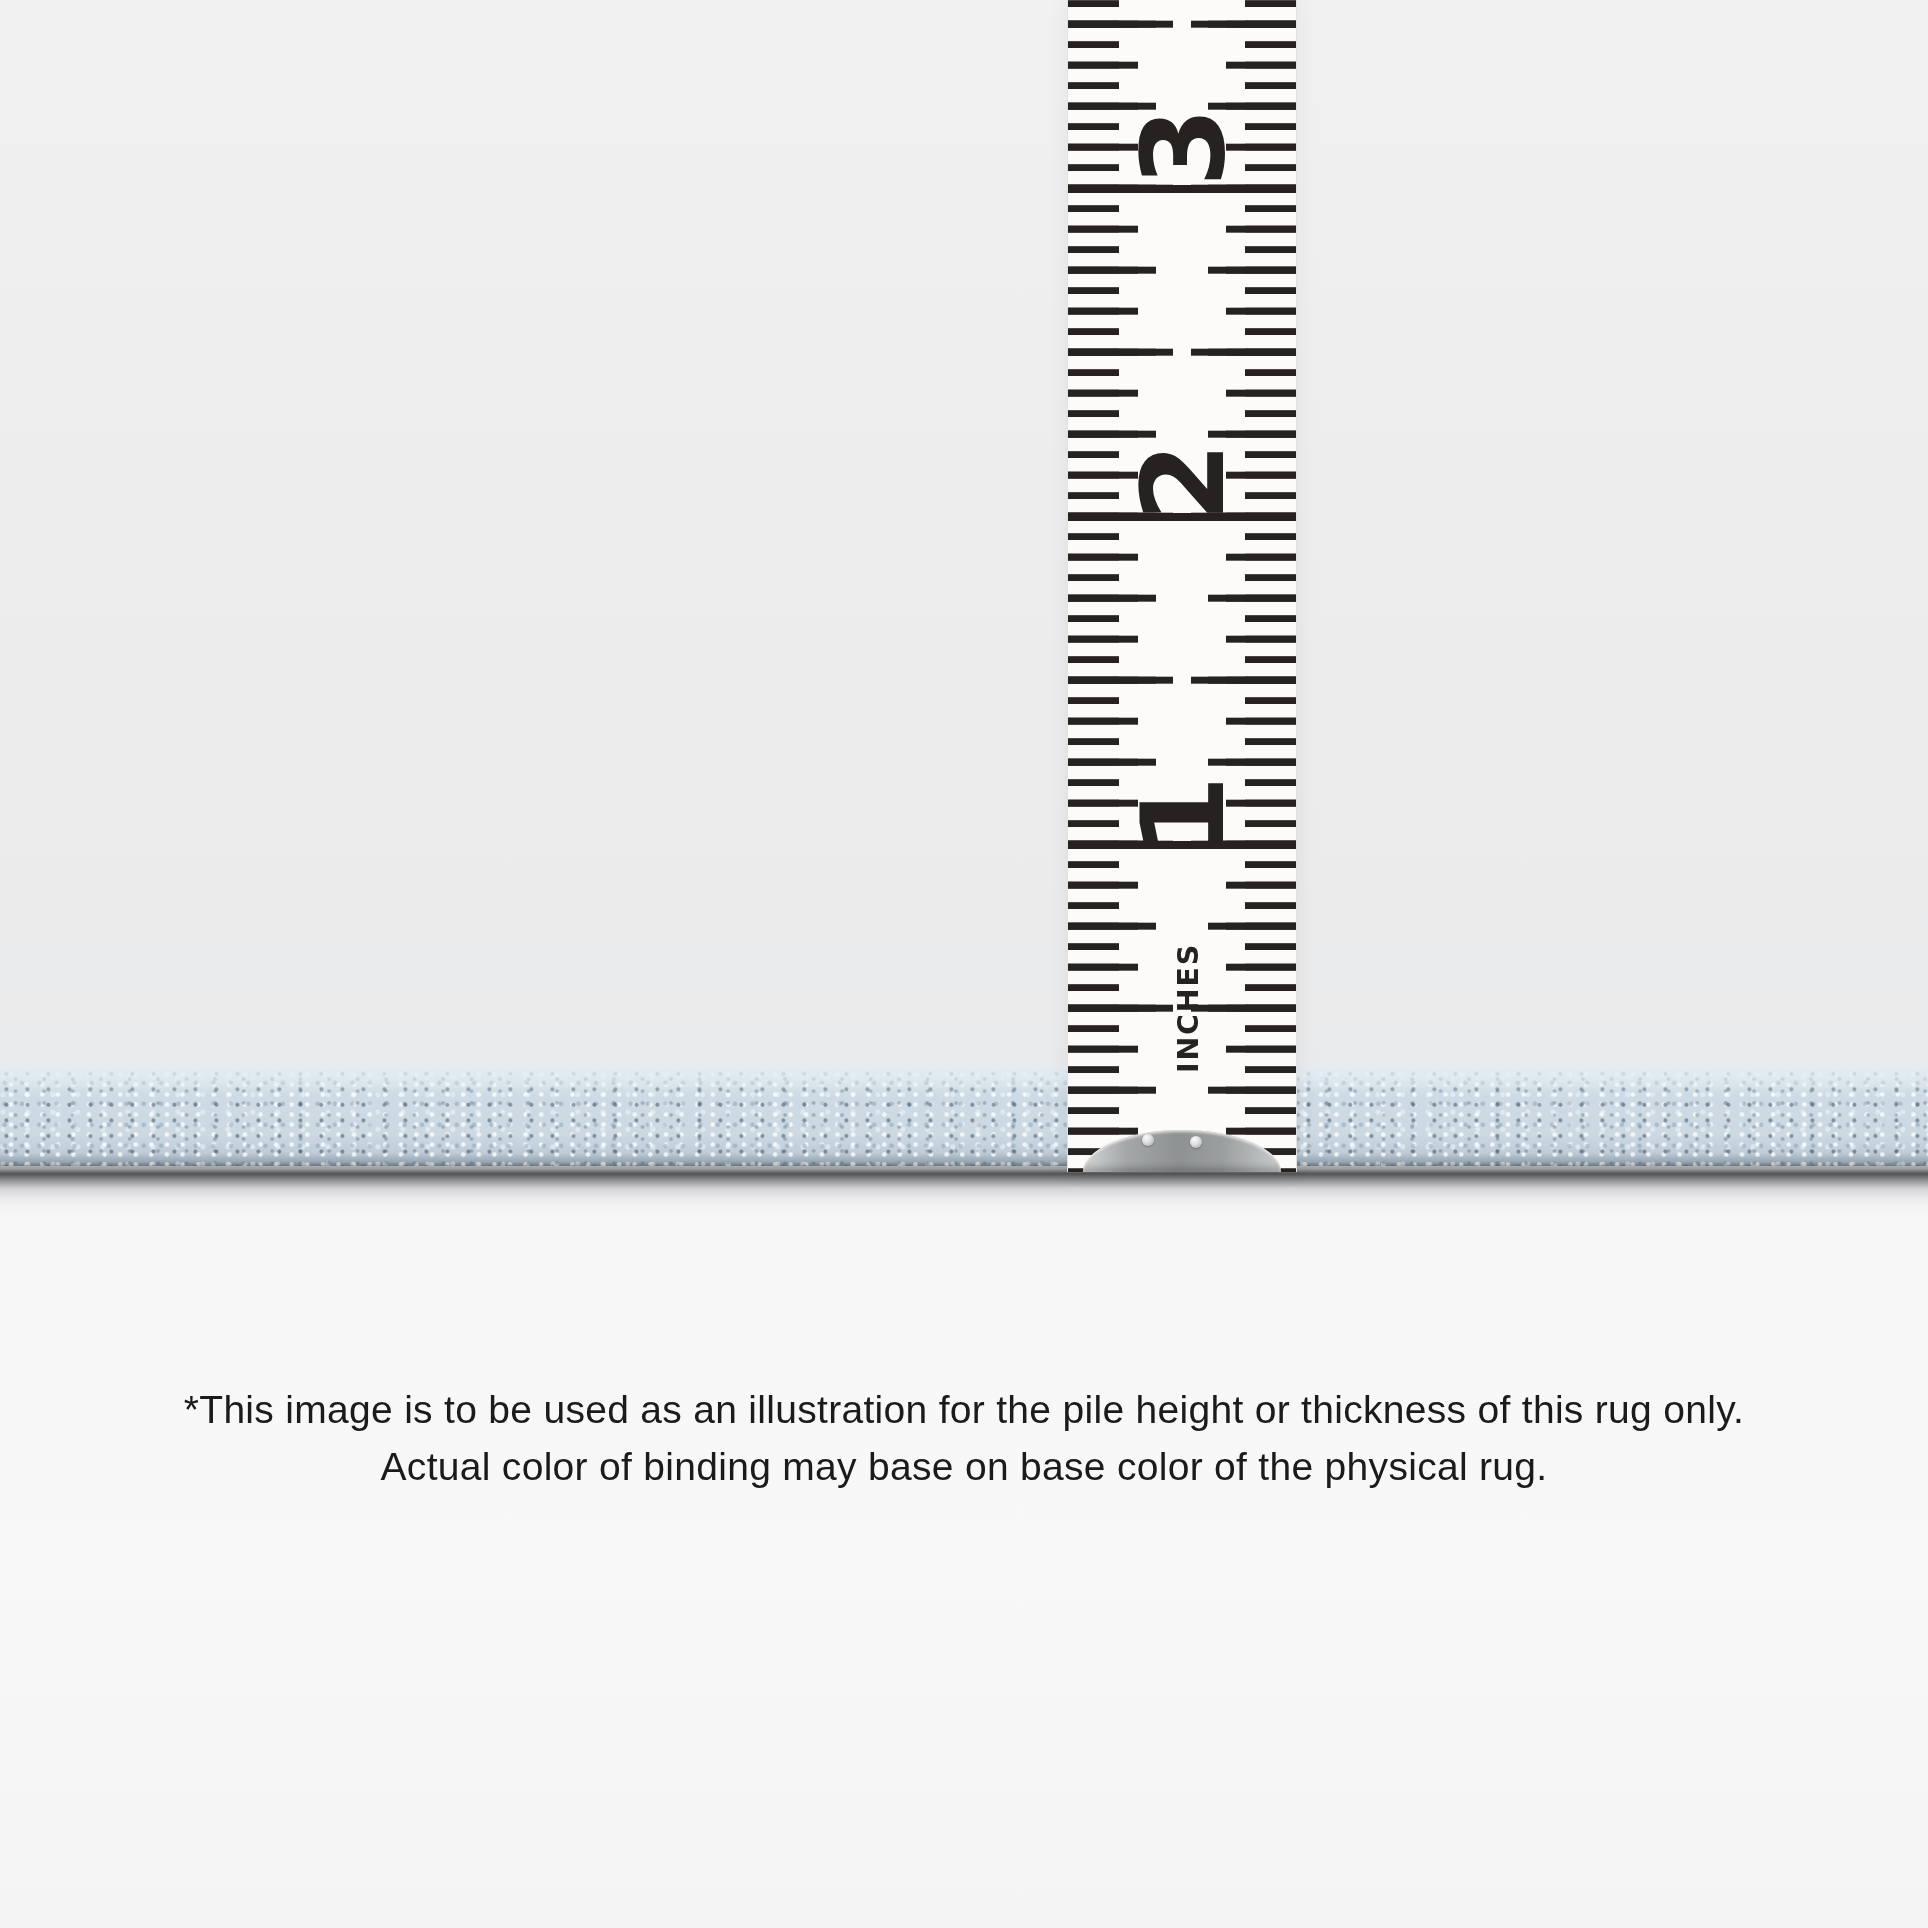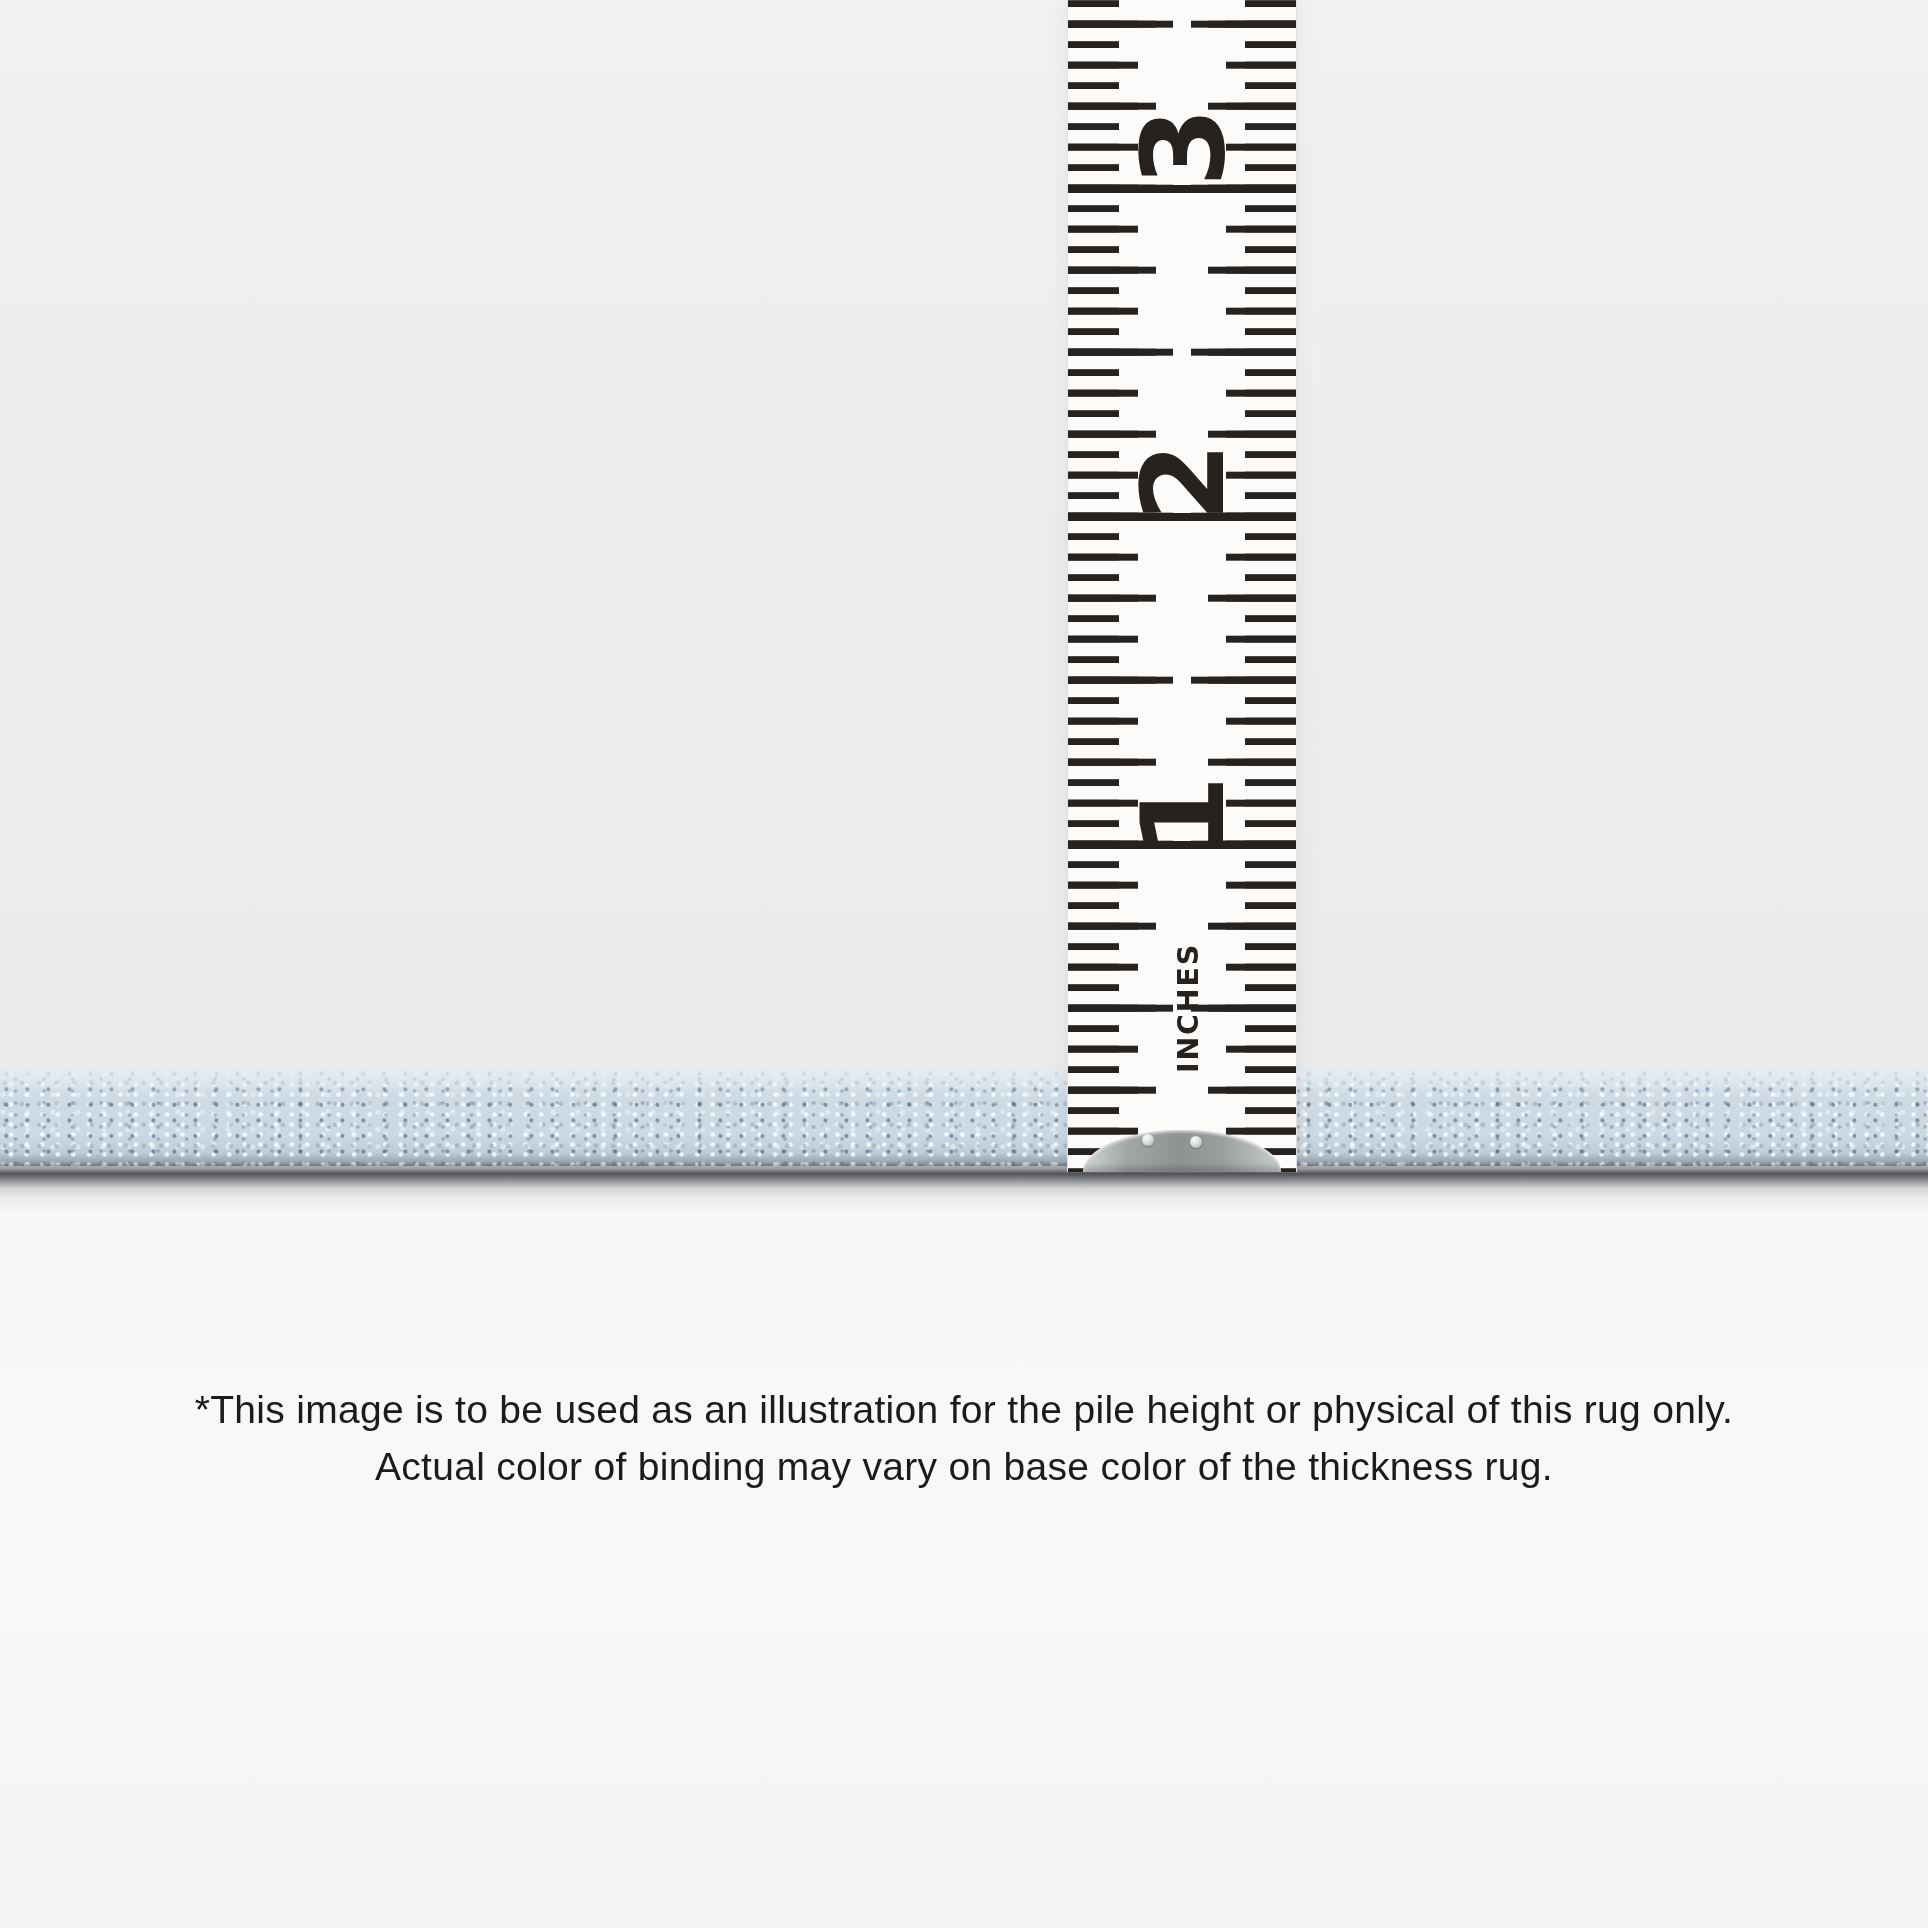--- a/index.html
+++ b/index.html
@@ -118,18 +118,18 @@
     <span class="ruler-num num-2">2</span>
     <span class="ruler-num num-1">1</span>
     <span class="inches">INCHES</span>
     <div class="metal-tab">
       <span class="rivet rivet-1"></span>
       <span class="rivet rivet-2"></span>
     </div>
   </div>
 
   <div class="caption">
-    <div>*This image is to be used as an illustration for the pile height or physical of this rug only.</div>
-    <div>Actual color of binding may vary on base color of the thickness rug.</div>
+    <div>*This image is to be used as an illustration for the pile height or thickness of this rug only.</div>
+    <div>Actual color of binding may base on base color of the physical rug.</div>
   </div>
 
 </div>
 
 
 </body></html>

